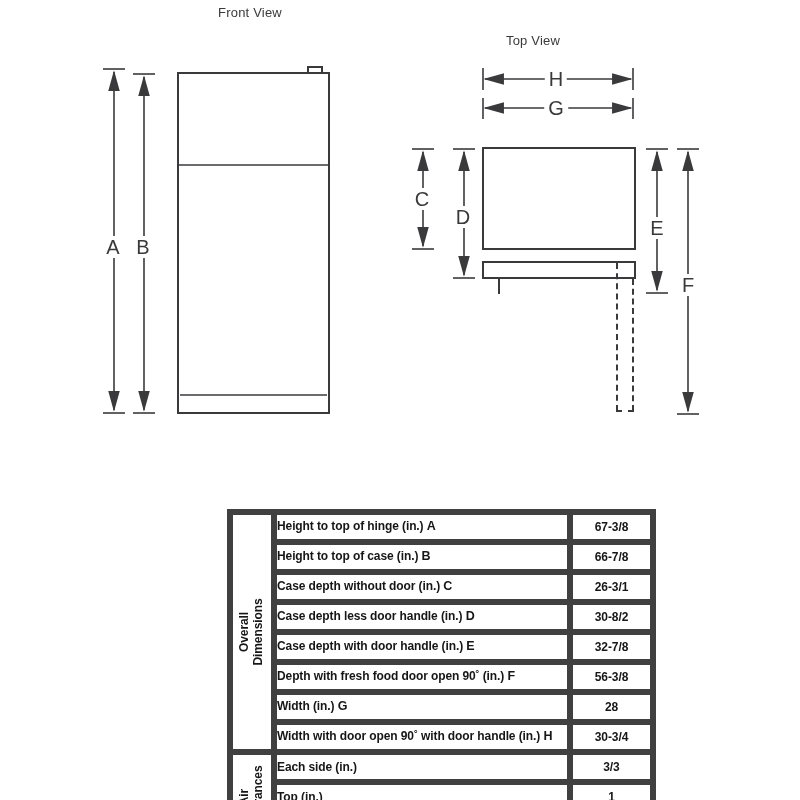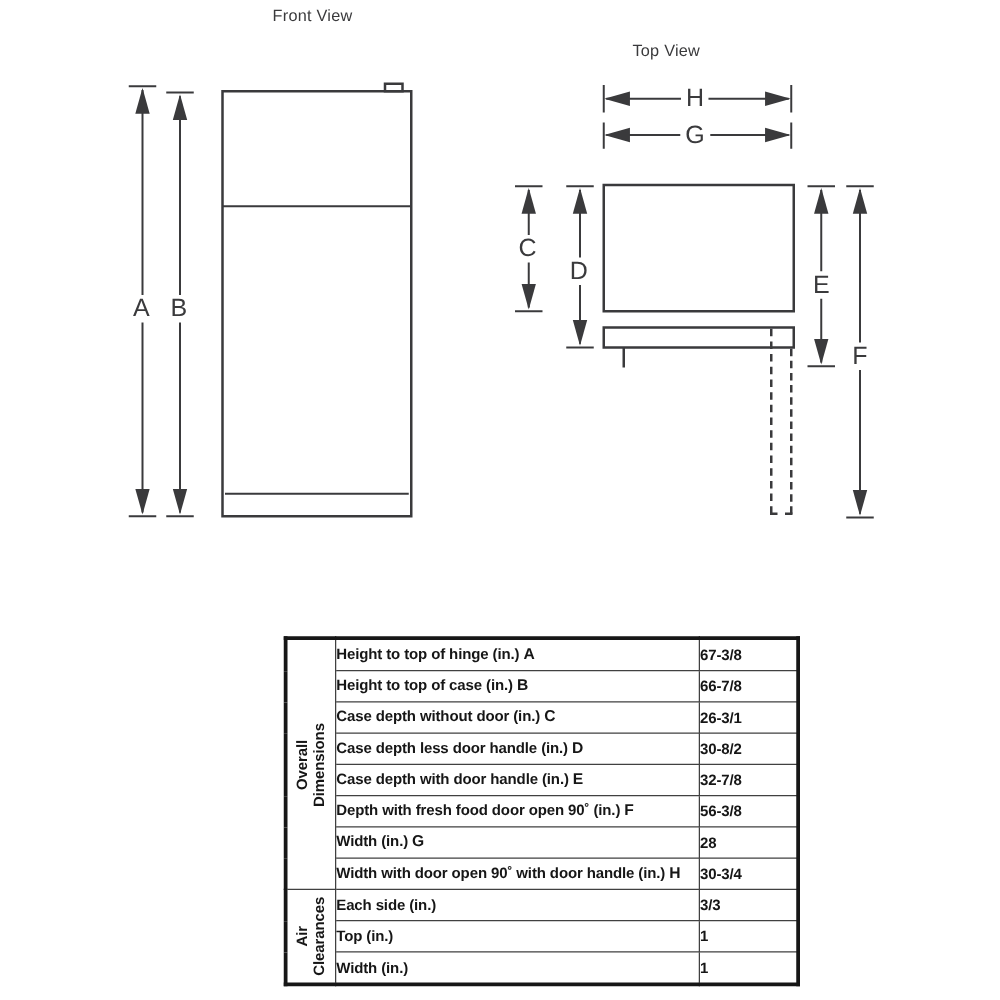--- a/index.html
+++ b/index.html
@@ -25,27 +25,27 @@
   .dash-v{position:absolute;width:0;border-left:2px dashed #3a3a3c;}
   .dash-h{position:absolute;height:0;border-top:2px dashed #3a3a3c;}
   
   table.dims{
     position:absolute;left:227px;top:509px;width:411px;
     border-collapse:collapse;table-layout:fixed;
     border:3px solid #161616;
     color:#161616;
   }
   table.dims td{
-    border:1px solid #404040;
+    border:6px solid #404040;
     height:24px;padding:0;
     font-size:12px;font-weight:700;letter-spacing:-0.1px;line-height:1.05;
   }
   td.group-cell{width:38px;position:relative;}
   td.label-cell{width:290px;padding-left:9px;text-align:left;}
-  td.value-cell{width:77px;border-left:3px solid #161616;}
+  td.value-cell{width:77px;text-align:center;border-left:3px solid #161616;}
   tr.section-start td{border-top:1px solid #0f766e;}
   .group-text{
     position:absolute;top:50%;left:50%;
     transform:translate(-50%,-50%) rotate(-90deg);
     white-space:pre-line;text-align:center;
     font-size:12px;font-weight:700;line-height:1.15;letter-spacing:-0.1px;
   }
   .dim-letter{font-weight:900;font-size:12.5px;}
 </style>
 </head>

